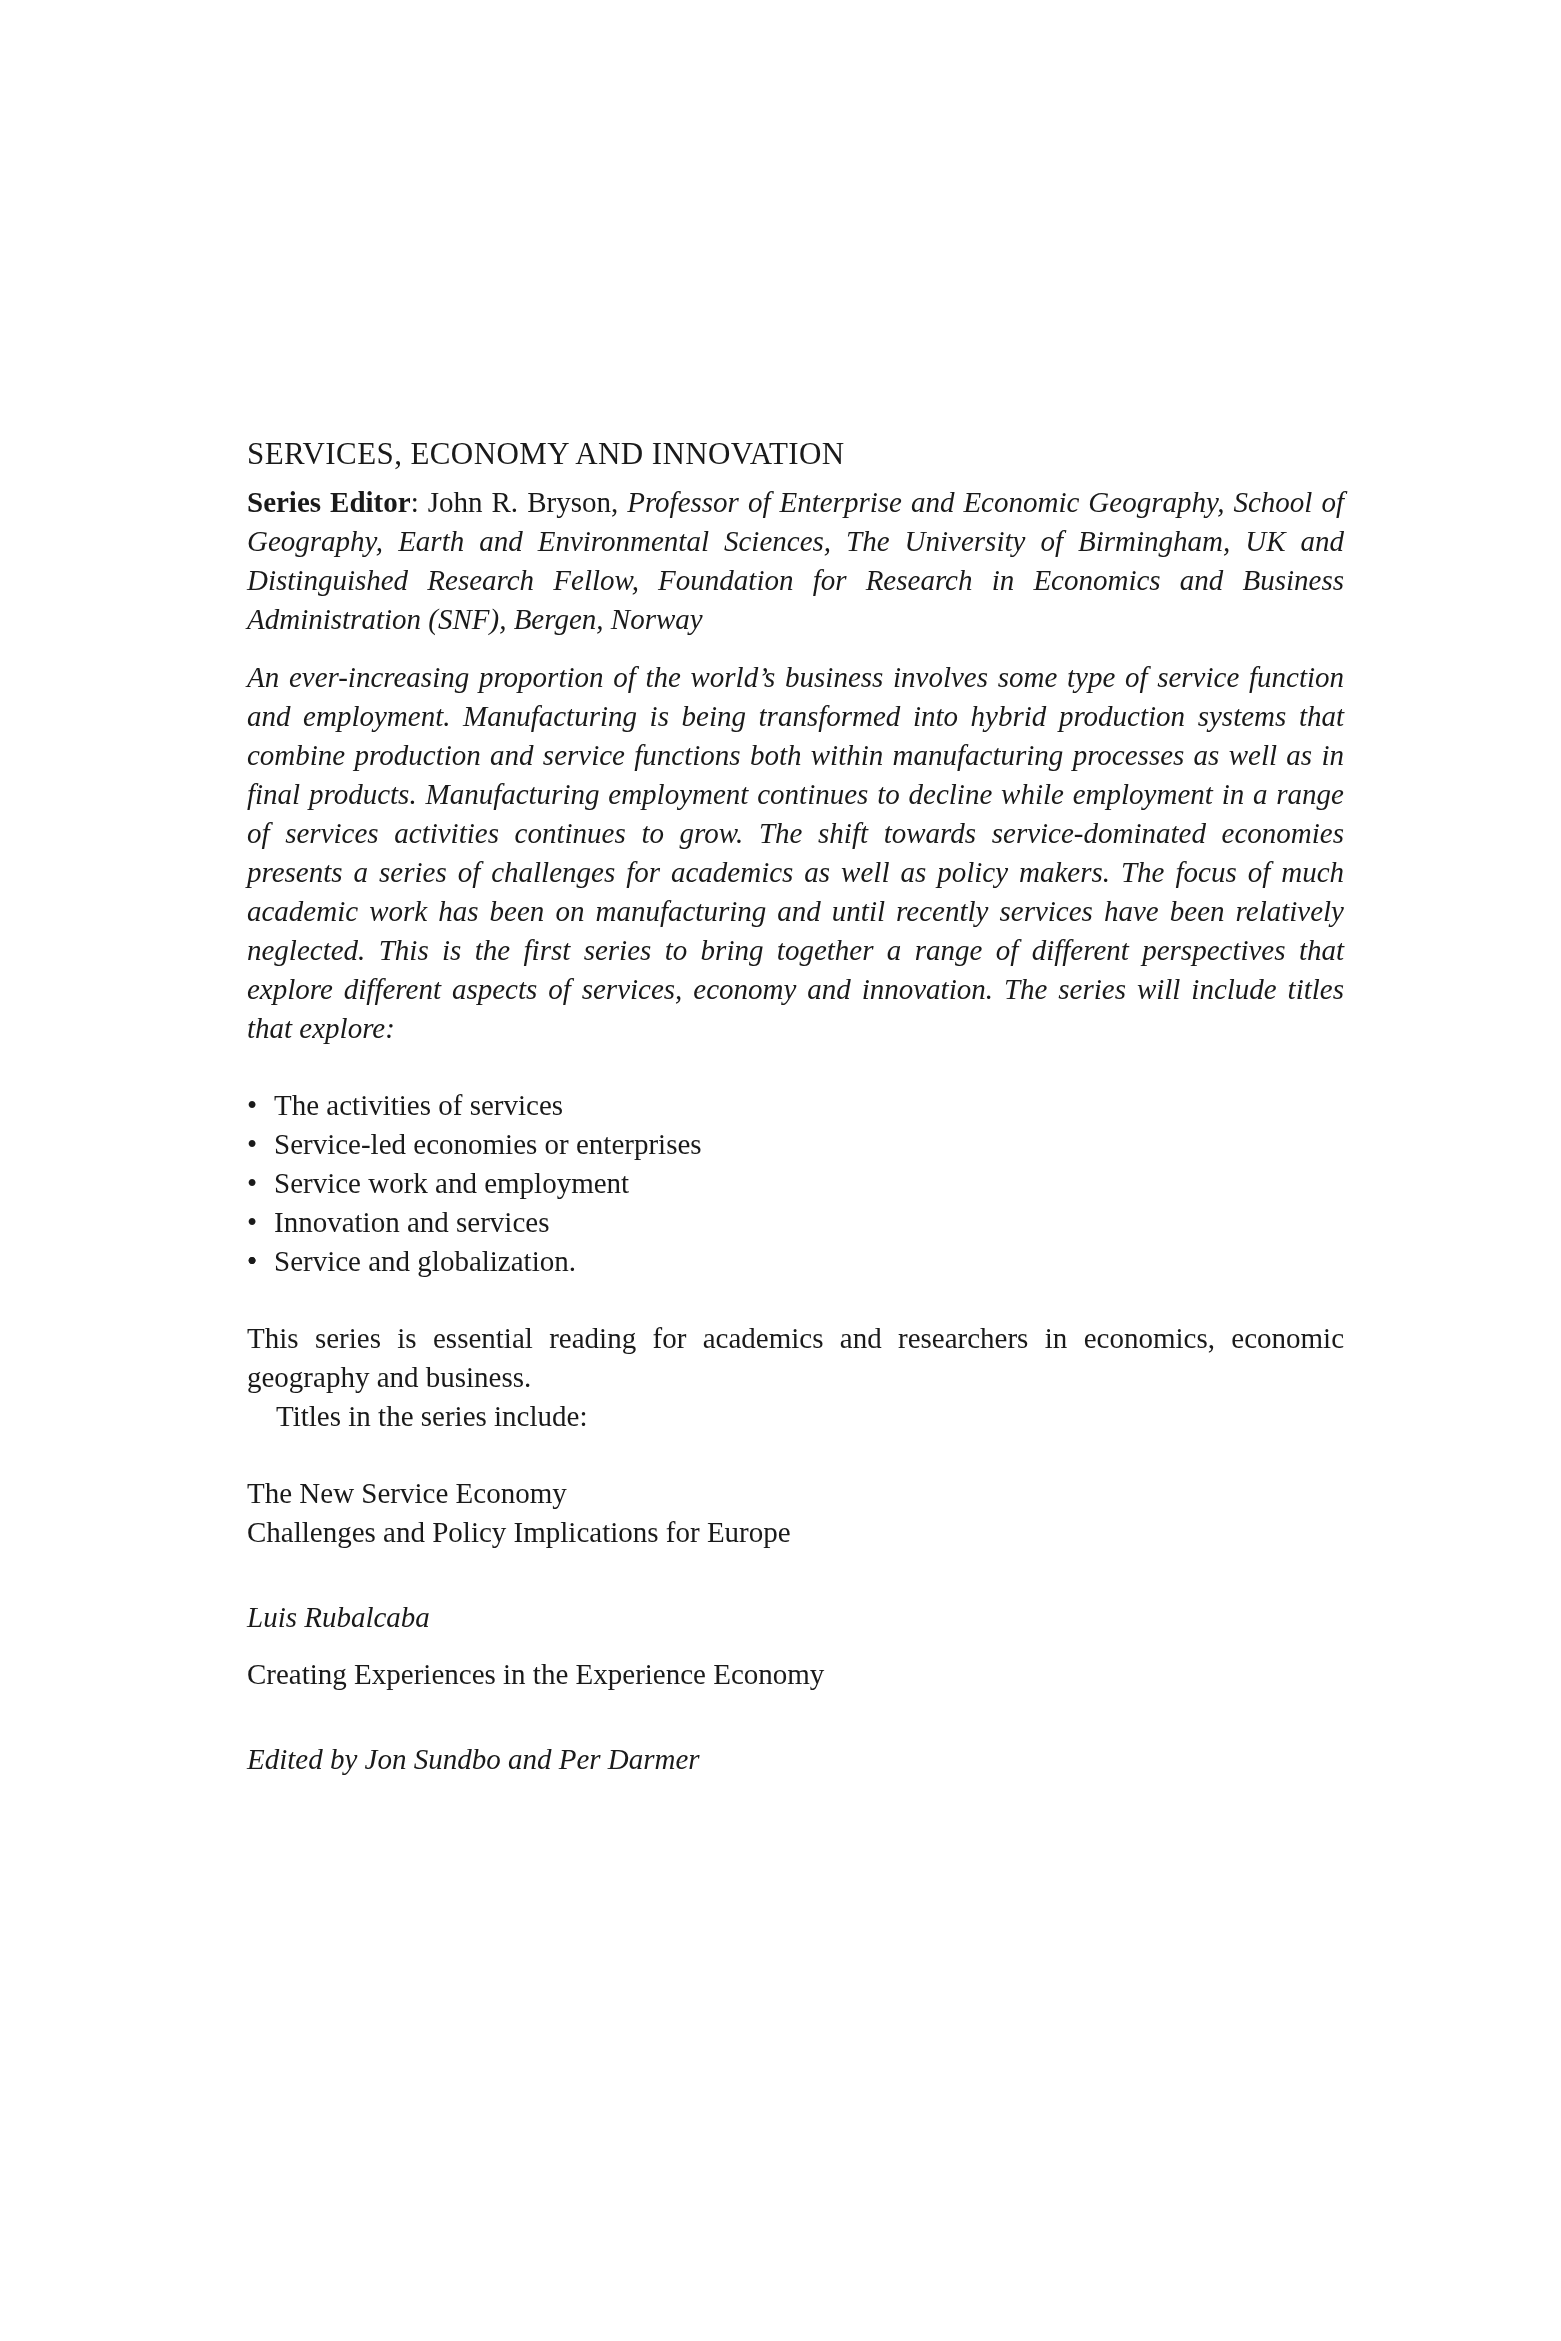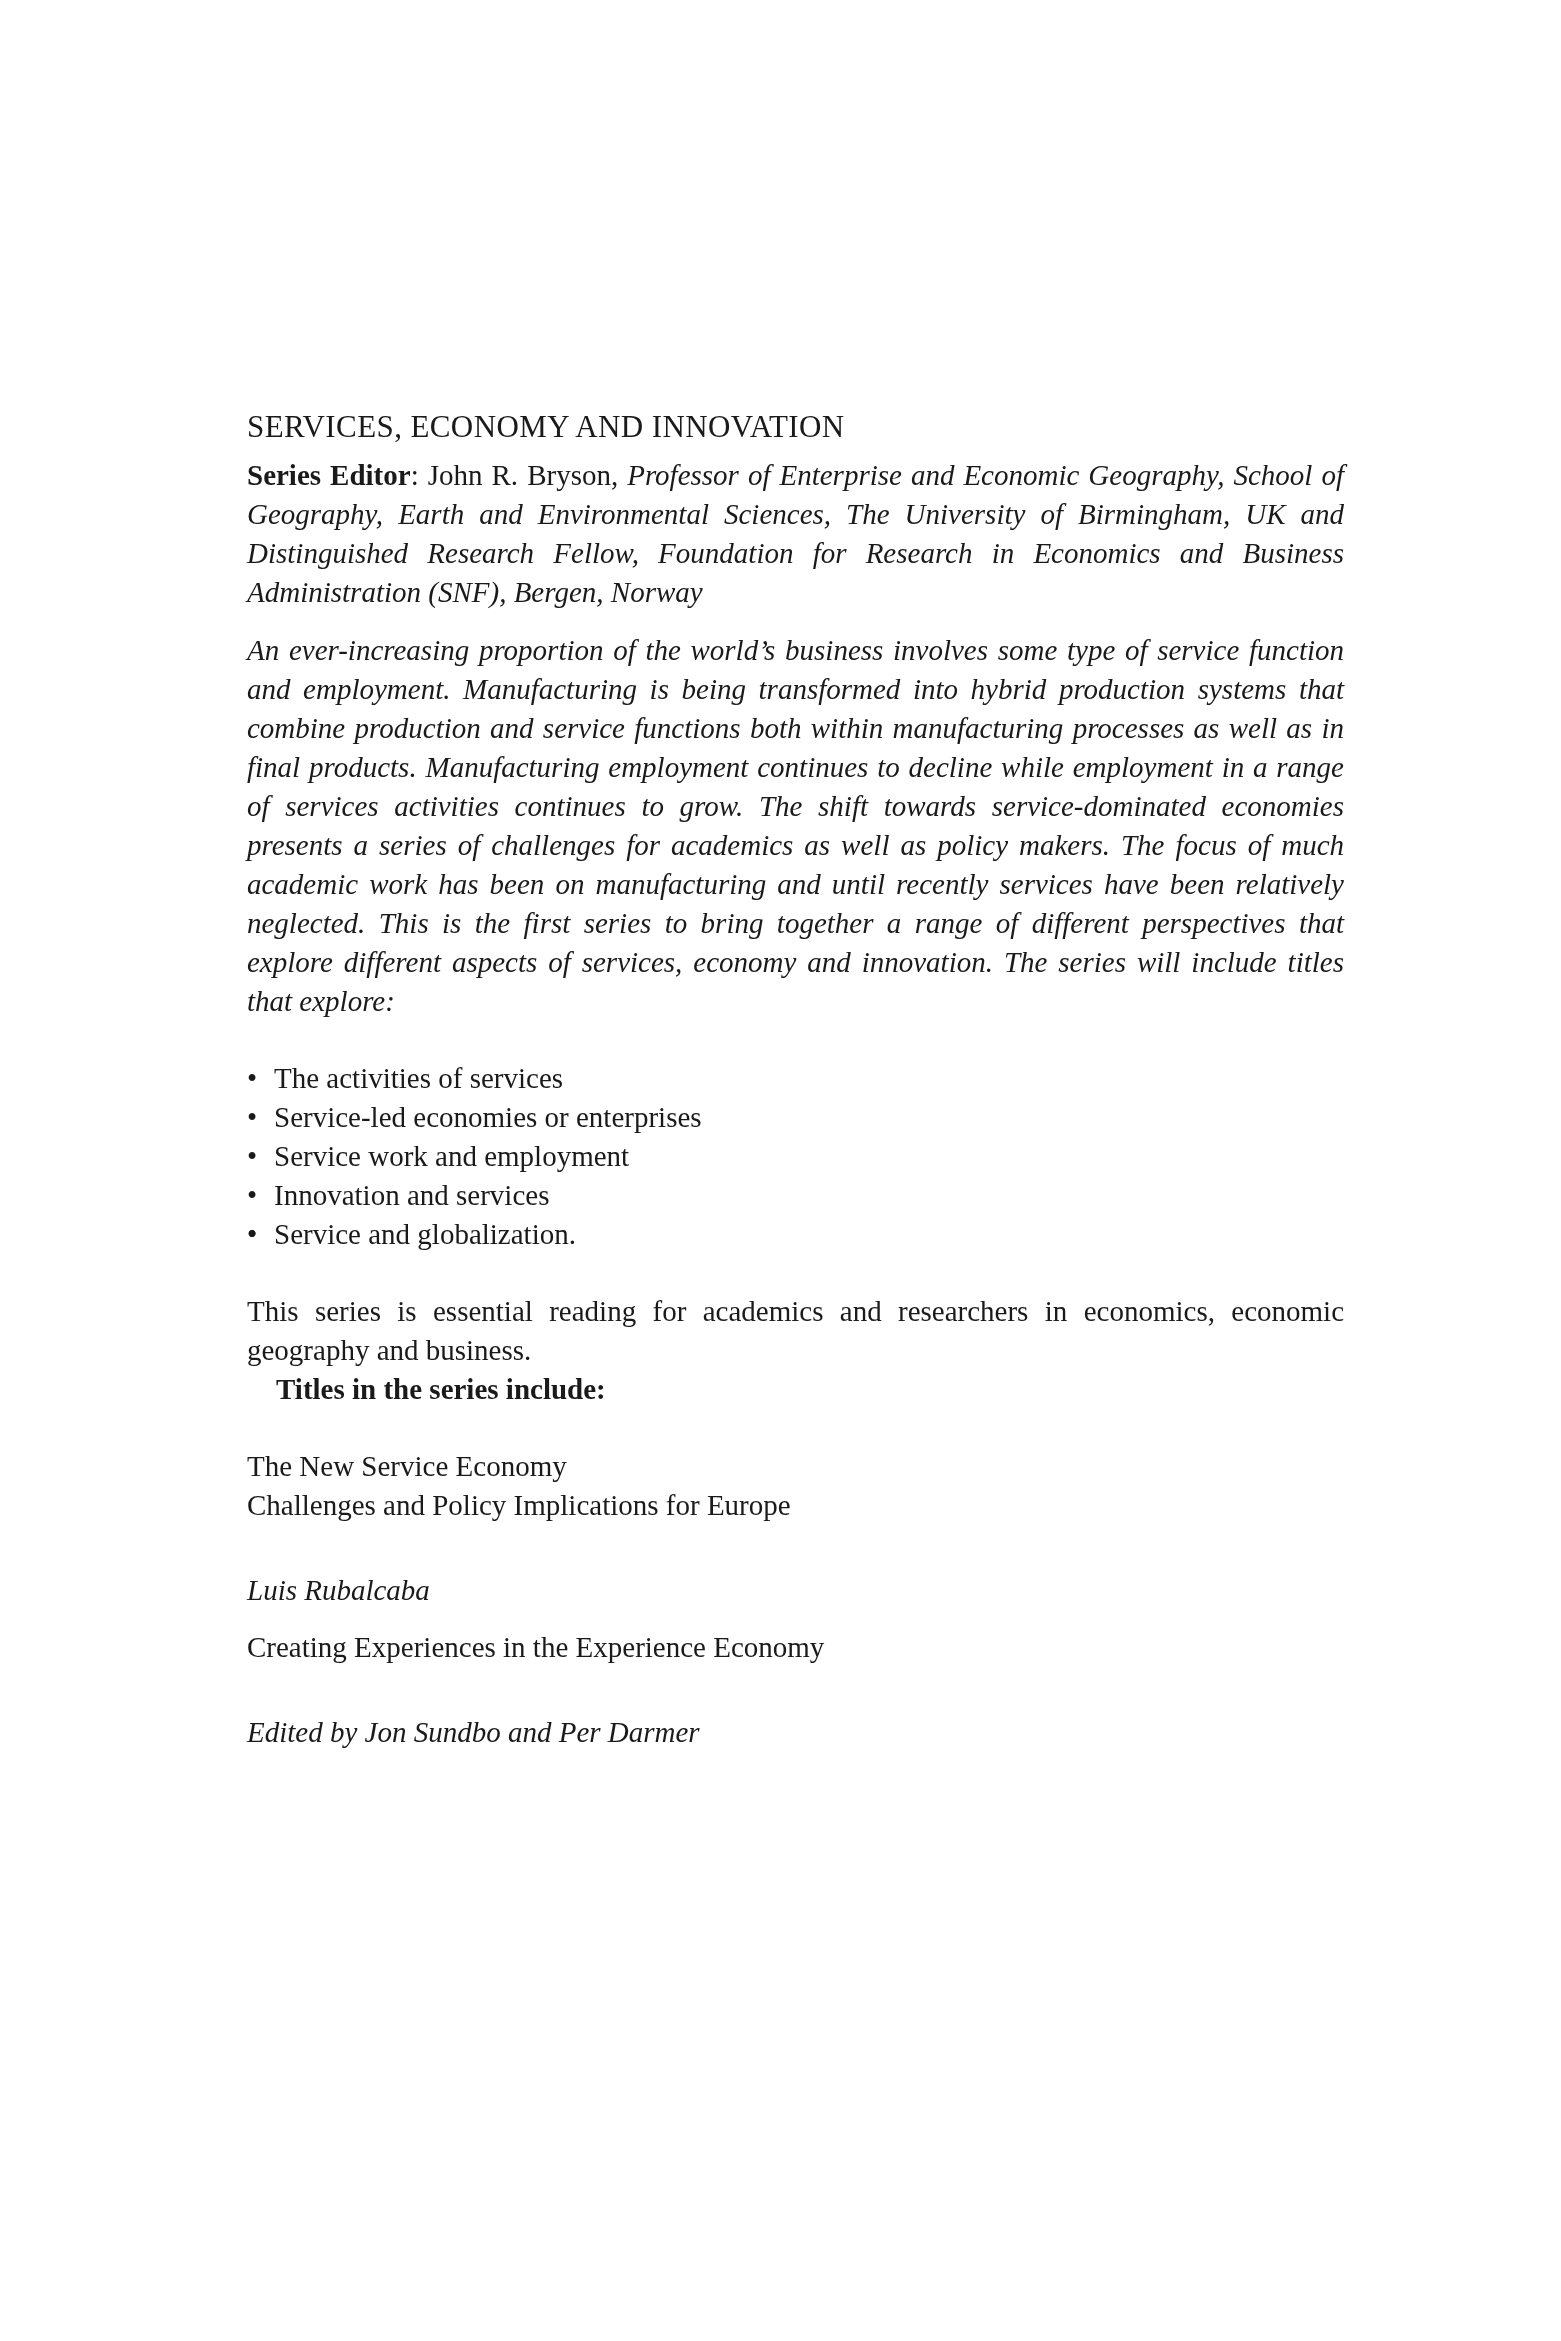--- a/index.html
+++ b/index.html
@@ -1,29 +1,29 @@
 <!DOCTYPE html>
 <html style="font-size:13.6px"><head>
 <meta charset="utf-8">
 <style>
   html, body { margin: 0; padding: 0; background: #ffffff; }
   body { width: 1561px; height: 2342px; position: relative; overflow: hidden;
          font-family: "Liberation Serif", "DejaVu Serif", serif; color: #1a1a1a; }
-  .page { position: absolute; left: 247px; top: 407px; width: 1097px; }
+  .page { position: absolute; left: 247px; top: 434px; width: 1097px; }
   .series-title { font-size: 31px; letter-spacing: 0.4px; line-height: 39px; margin: 0 0 10.2px 0; font-weight: normal; }
   p, .para { margin: 0; font-size: 29px; line-height: 39px; text-align: justify; }
   .editor { margin-bottom: 18.6px; }
   .editor b { font-weight: bold; }
   .editor i { font-style: italic; }
   .intro { margin-bottom: 38px; font-style: italic; }
   ul.topics { list-style: none; margin: 0 0 38px 0; padding: 0; }
   ul.topics li { font-size: 29px; line-height: 39px; padding-left: 27px; position: relative; }
   ul.topics li .bullet { position: absolute; left: 0; top: 0; }
   .essential { margin-bottom: 0; }
-  .titles-lead { text-indent: 29px; margin-bottom: 38px; font-weight: bold; }
+  .titles-lead { text-indent: 29px; margin-bottom: 38px; }
   .book { margin-bottom: 18.6px; }
   .book .line { display: block; font-size: 29px; line-height: 39px; }
   .book .author { font-style: italic; margin-top: 46px; }
 </style>
 </head>
 <body>
 
 <div class="page">
   <h1 class="series-title">SERVICES, ECONOMY AND INNOVATION</h1>
 

